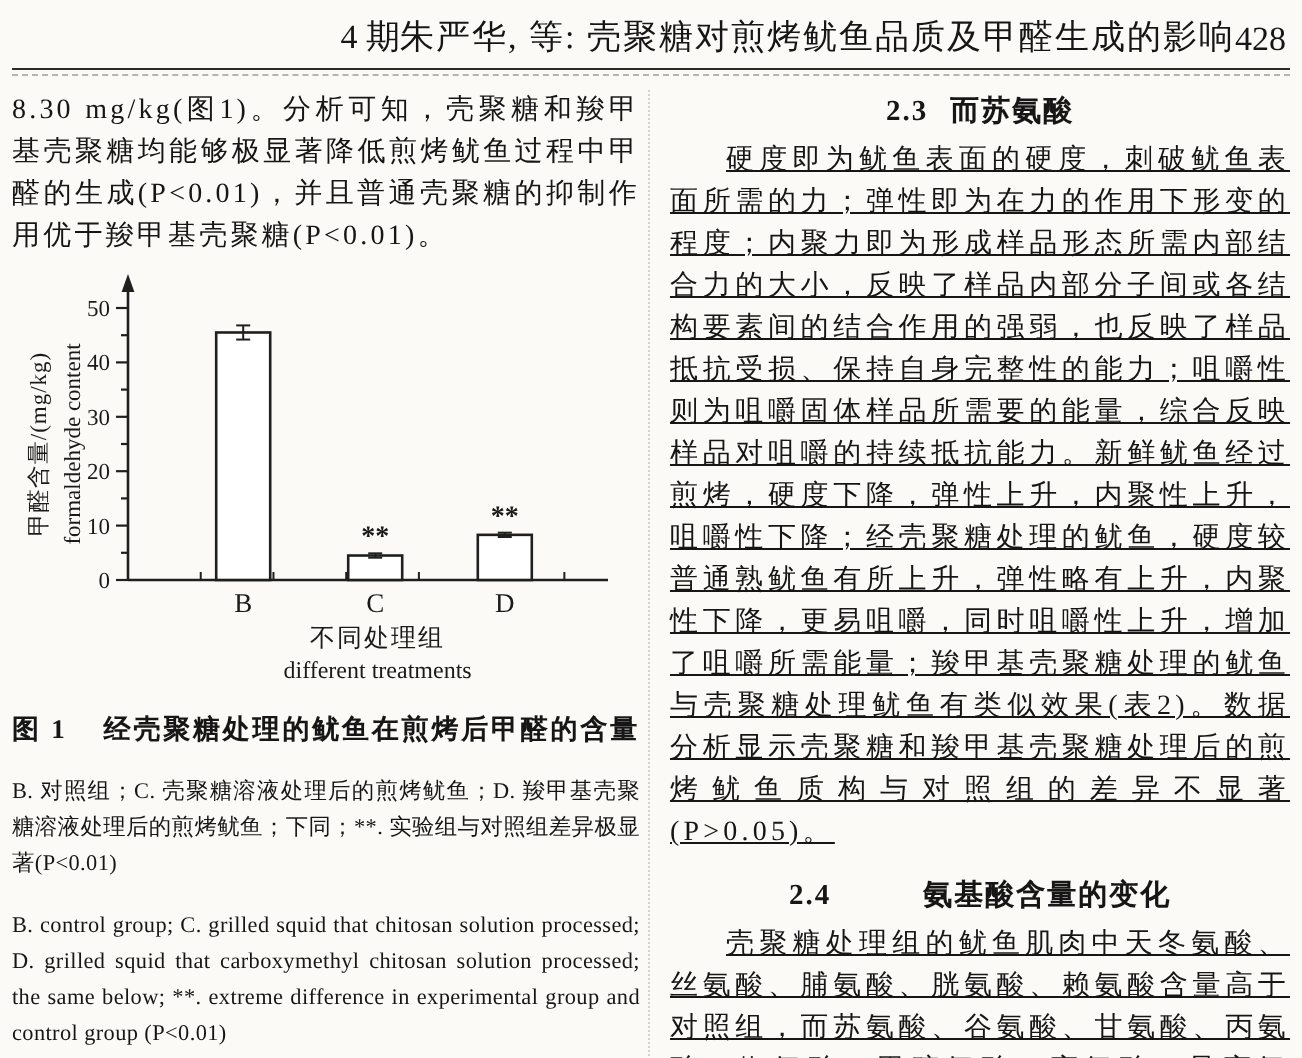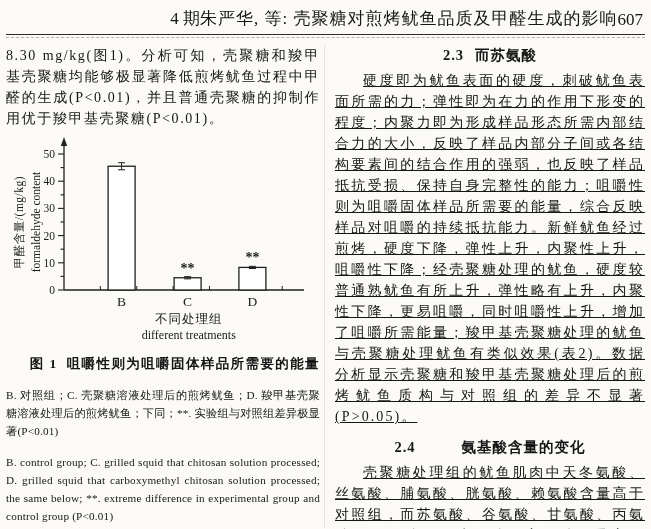--- a/index.html
+++ b/index.html
@@ -19,36 +19,36 @@
   .col-right{flex:1;padding-left:10px;margin-left:4px;border-left:1px dotted rgba(140,135,120,0.35);}
   p{margin:0;}
   .body-text{font-size:14px;line-height:21px;text-align:justify;letter-spacing:2.1px;}
   .intro-text{font-size:14px;line-height:21px;text-align:justify;letter-spacing:1.6px;}
   .indent{text-indent:2em;text-decoration:underline;}
   .section-head{display:flex;gap:11px;align-items:baseline;font-weight:bold;
     font-size:14.5px;letter-spacing:1px;margin:1px 0 5px 0;justify-content:center;}
   .section-head.second{margin-top:11px;gap:46px;}
   figure{margin:0;}
   .chart-wrap{margin:3px 0 0 2px;}
-  .cap-cn{display:flex;justify-content:flex-end;gap:9px;font-weight:bold;
+  .cap-cn{display:flex;justify-content:space-between;gap:9px;font-weight:bold;
     font-size:13.5px;letter-spacing:1.4px;margin-top:1px;}
   .note{font-size:11.2px;line-height:18px;text-align:justify;letter-spacing:0.2px;margin-top:13px;}
   .cap-en{text-align:center;font-weight:bold;font-size:12.8px;line-height:19px;margin-top:5px;}
   .cap-en .fig-label{margin-right:8px;}
   svg text{fill:#1a1a1a;}
 </style>
 </head>
 <body>
 
 <div class="page">
 
   <div class="header">
     <span>4 期</span>
     <span class="header-center">朱严华, 等: 壳聚糖对煎烤鱿鱼品质及甲醛生成的影响</span>
-    <span>607</span>
+    <span>428</span>
   </div>
   <div class="rule"></div>
   <div class="rule-dashed"></div>
 
   <div class="columns">
 
     <div class="col-left">
       <p class="intro-text">8.30 mg/kg(图1)。分析可知，壳聚糖和羧甲基壳聚糖均能够极显著降低煎烤鱿鱼过程中甲醛的生成(P&lt;0.01)，并且普通壳聚糖的抑制作用优于羧甲基壳聚糖(P&lt;0.01)。</p>
 
       <figure>
@@ -97,21 +97,21 @@
               <text x="244.4" y="130.336" text-anchor="middle" font-size="14" font-weight="bold">**</text>
               <text x="244.4" y="174" text-anchor="middle" font-size="13.5" font-family="&quot;Liberation Serif&quot;,&quot;DejaVu Serif&quot;,serif">D</text>
               <text x="180.8" y="191" text-anchor="middle" font-size="12.5" letter-spacing="1">不同处理组</text>
               <text x="180.8" y="207" text-anchor="middle" font-size="12">different treatments</text>
               <text transform="translate(15 90) rotate(-90)" text-anchor="middle" font-size="11.5" letter-spacing="0.5">甲醛含量/(mg/kg)</text>
               <text transform="translate(32 90) rotate(-90)" text-anchor="middle" font-size="11.5">formaldehyde content</text>
             </svg></div>
         <figcaption>
           <div class="cap-cn">
             <span>图 1</span>
-            <span>咀嚼性则为咀嚼固体样品所需要的能量</span>
+            <span>经壳聚糖处理的鱿鱼在煎烤后甲醛的含量</span>
           </div>
           <p class="note">B. 对照组；C. 壳聚糖溶液处理后的煎烤鱿鱼；D. 羧甲基壳聚糖溶液处理后的煎烤鱿鱼；下同；**. 实验组与对照组差异极显著(P&lt;0.01)</p>
           <div class="cap-en">
           </div>
           <p class="note">B. control group; C. grilled squid that chitosan solution processed; D. grilled squid that carboxymethyl chitosan solution processed; the same below; **. extreme difference in experimental group and control group (P&lt;0.01)</p>
         </figcaption>
       </figure>
     </div>
 
     <div class="col-right">

